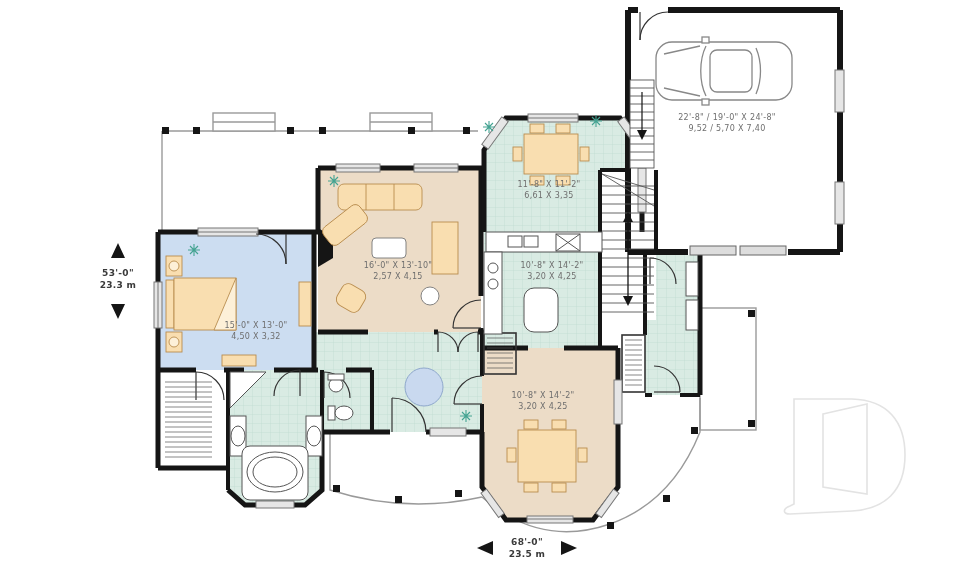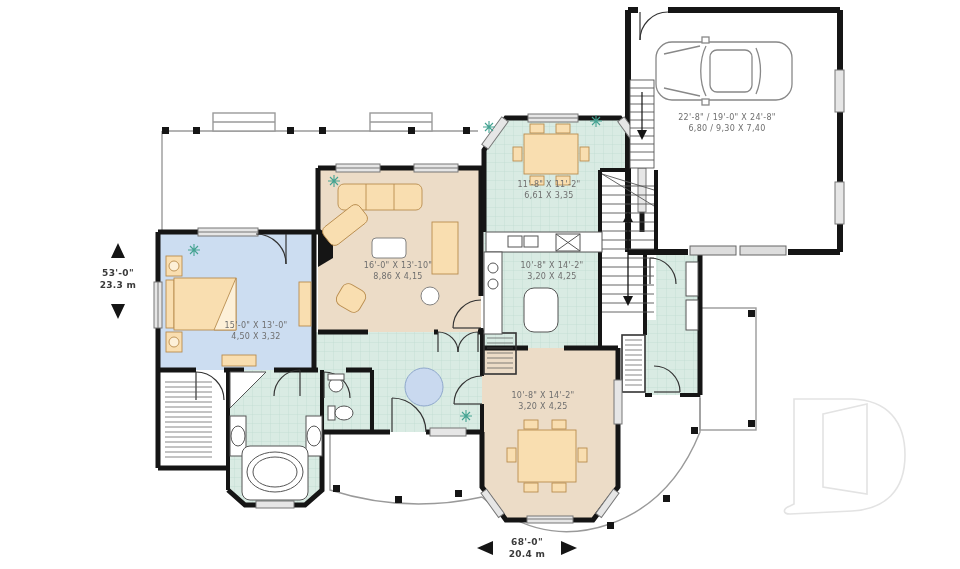--- a/index.html
+++ b/index.html
@@ -383,46 +383,46 @@
   </g>
 </svg>
 
 <div class="room-label" style="left:489px;top:179px;width:120px;">
   <span>11'-8" X 11'-2"</span>
   <span>6,61 X 3,35</span>
 </div>
 
 <div class="room-label" style="left:338px;top:260px;width:120px;">
   <span>16'-0" X 13'-10"</span>
-  <span>8,86 X 4,15</span>
+  <span>2,57 X 4,15</span>
 </div>
 
 <div class="room-label" style="left:492px;top:260px;width:120px;">
   <span>10'-8" X 14'-2"</span>
   <span>3,20 X 4,25</span>
 </div>
 
 <div class="room-label" style="left:196px;top:320px;width:120px;">
   <span>15'-0" X 13'-0"</span>
   <span>4,50 X 3,32</span>
 </div>
 
 <div class="room-label" style="left:483px;top:390px;width:120px;">
   <span>10'-8" X 14'-2"</span>
   <span>3,20 X 4,25</span>
 </div>
 
 <div class="room-label" style="left:647px;top:112px;width:160px;">
   <span>22'-8" / 19'-0" X 24'-8"</span>
-  <span>6,80 / 9,30 X 7,40</span>
+  <span>9,52 / 5,70 X 7,40</span>
 </div>
 
 <div class="dim-label" style="left:86px;top:267px;width:64px;">
   <span>53'-0"</span>
   <span>23.3 m</span>
 </div>
 
 <div class="dim-label" style="left:492px;top:536px;width:70px;">
   <span>68'-0"</span>
-  <span>20.4 m</span>
+  <span>23.5 m</span>
 </div>
 
 </div>
 
 </body></html>

